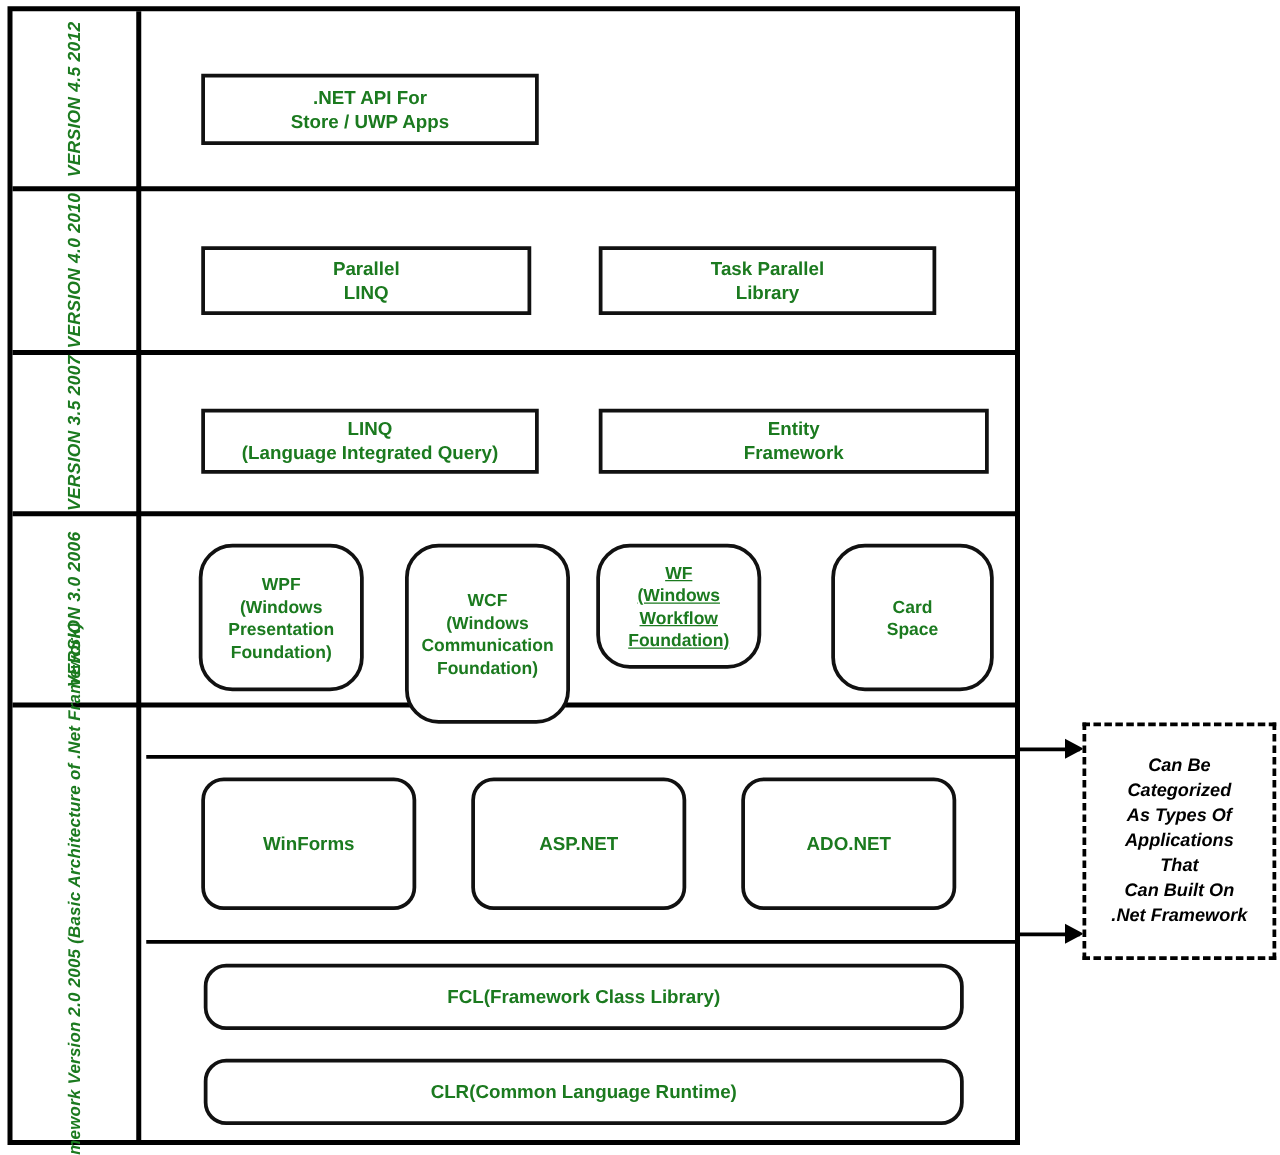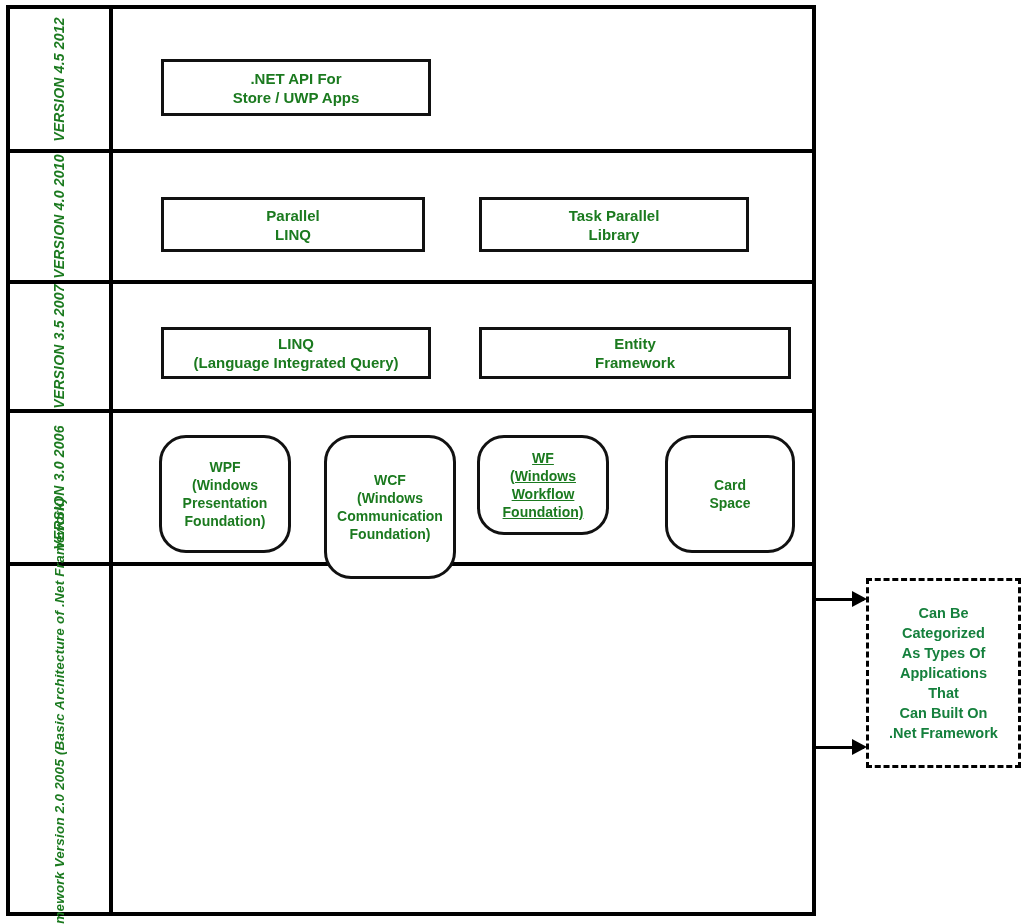--- a/index.html
+++ b/index.html
@@ -131,30 +131,31 @@
   
   .dashed-box {
     position: absolute;
     left: 866px;
     top: 578px;
     width: 155px;
     height: 190px;
     box-sizing: border-box;
     border: 3px dashed #000000;
     background: #ffffff;
-    color: #15803d;
+    color: #000000;
     font-weight: bold;
     font-size: 14.5px;
     line-height: 20px;
     text-align: center;
     display: flex;
     align-items: center;
     justify-content: center;
     white-space: pre-line;
     padding: 0 2px;
+    font-style: italic;
   }
 </style>
 </head>
 <body>
 
 <div id="canvas">
 
   <div class="main-frame">
 
     <div class="col-divider"></div>
@@ -215,20 +216,33 @@
       <div class="box rounded small-text" style="left:528px;top:22px;width:130px;height:118px;margin-left:24px;">Card
 Space</div>
     </div>
 
     <div class="ver-label small" style="top:557px;height:346px;">
       <span class="rot">.NET Framework Version 2.0
 2005
 (Basic Architecture of .Net
 Framework)</span>
     </div>
+    <div class="content" style="top:557px;height:346px;">
+
+      <div class="arrow-line" style="left:4px;top:38px;width:695px;"></div>
+
+      <div class="box rounded-lg" style="left:48px;top:56px;width:172px;height:106px;">WinForms</div>
+      <div class="box rounded-lg" style="left:264px;top:56px;width:172px;height:106px;">ASP.NET</div>
+      <div class="box rounded-lg" style="left:480px;top:56px;width:172px;height:106px;">ADO.NET</div>
+
+      <div class="arrow-line" style="left:4px;top:186px;width:695px;"></div>
+
+      <div class="box rounded-lg" style="left:50px;top:205px;width:608px;height:53px;">FCL(Framework Class Library)</div>
+      <div class="box rounded-lg" style="left:50px;top:281px;width:608px;height:53px;">CLR(Common Language Runtime)</div>
+    </div>
 
   </div>
 
   <div class="arrow-line" style="left:812px;top:598px;width:52px;"></div>
   <div class="arrow-head" style="left:852px;top:591px;"></div>
 
   <div class="arrow-line" style="left:812px;top:746px;width:52px;"></div>
   <div class="arrow-head" style="left:852px;top:739px;"></div>
 
   <div class="dashed-box">Can Be

